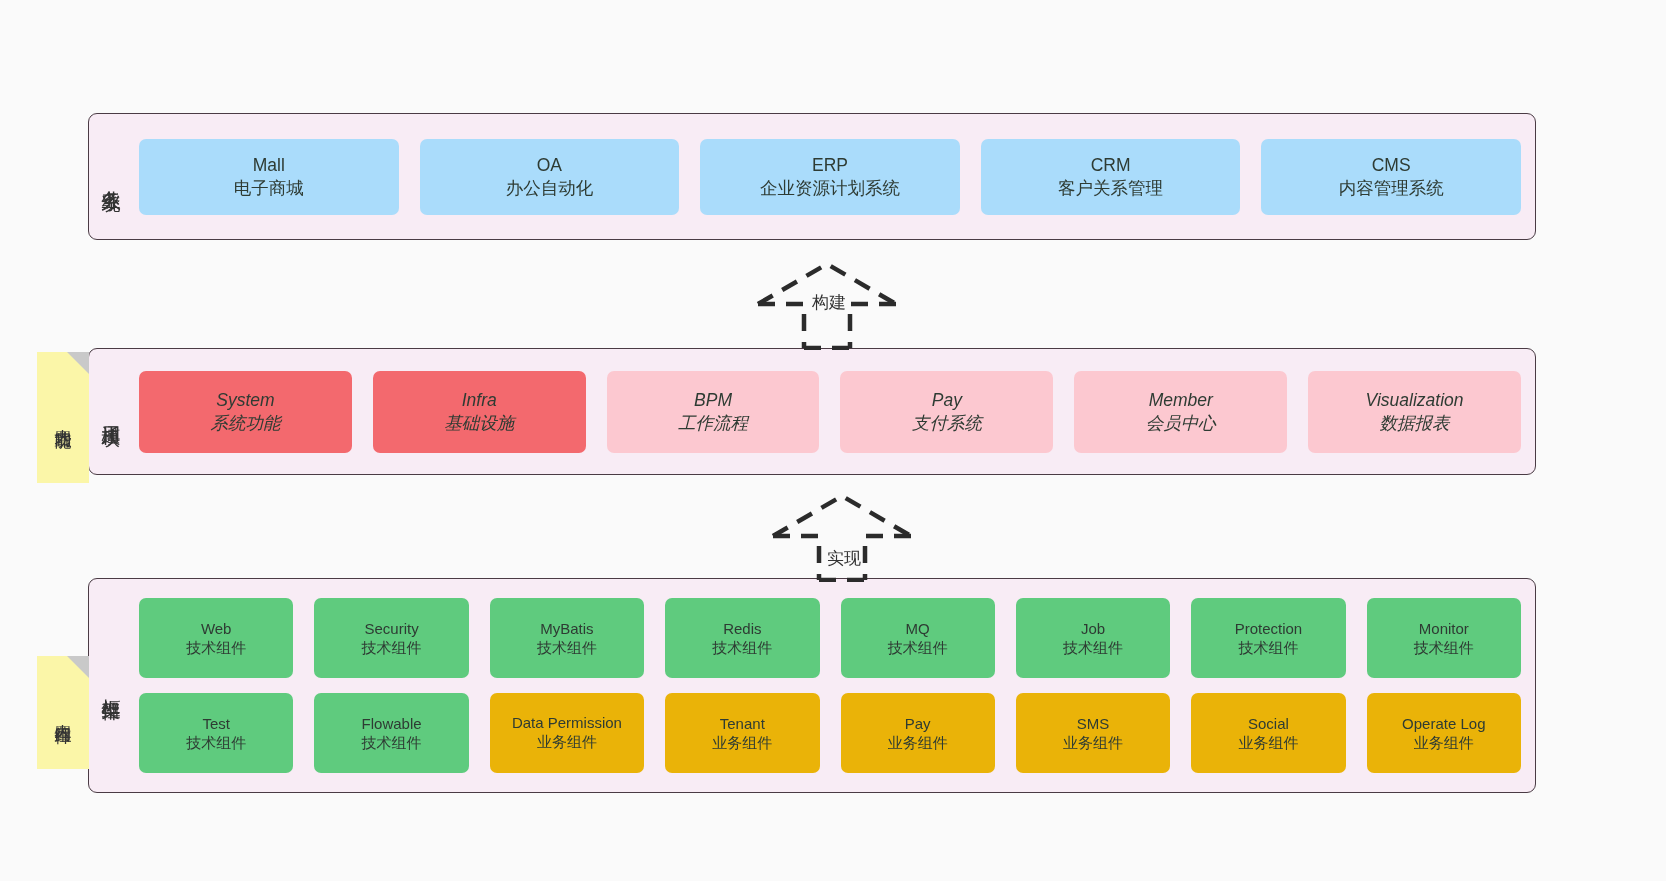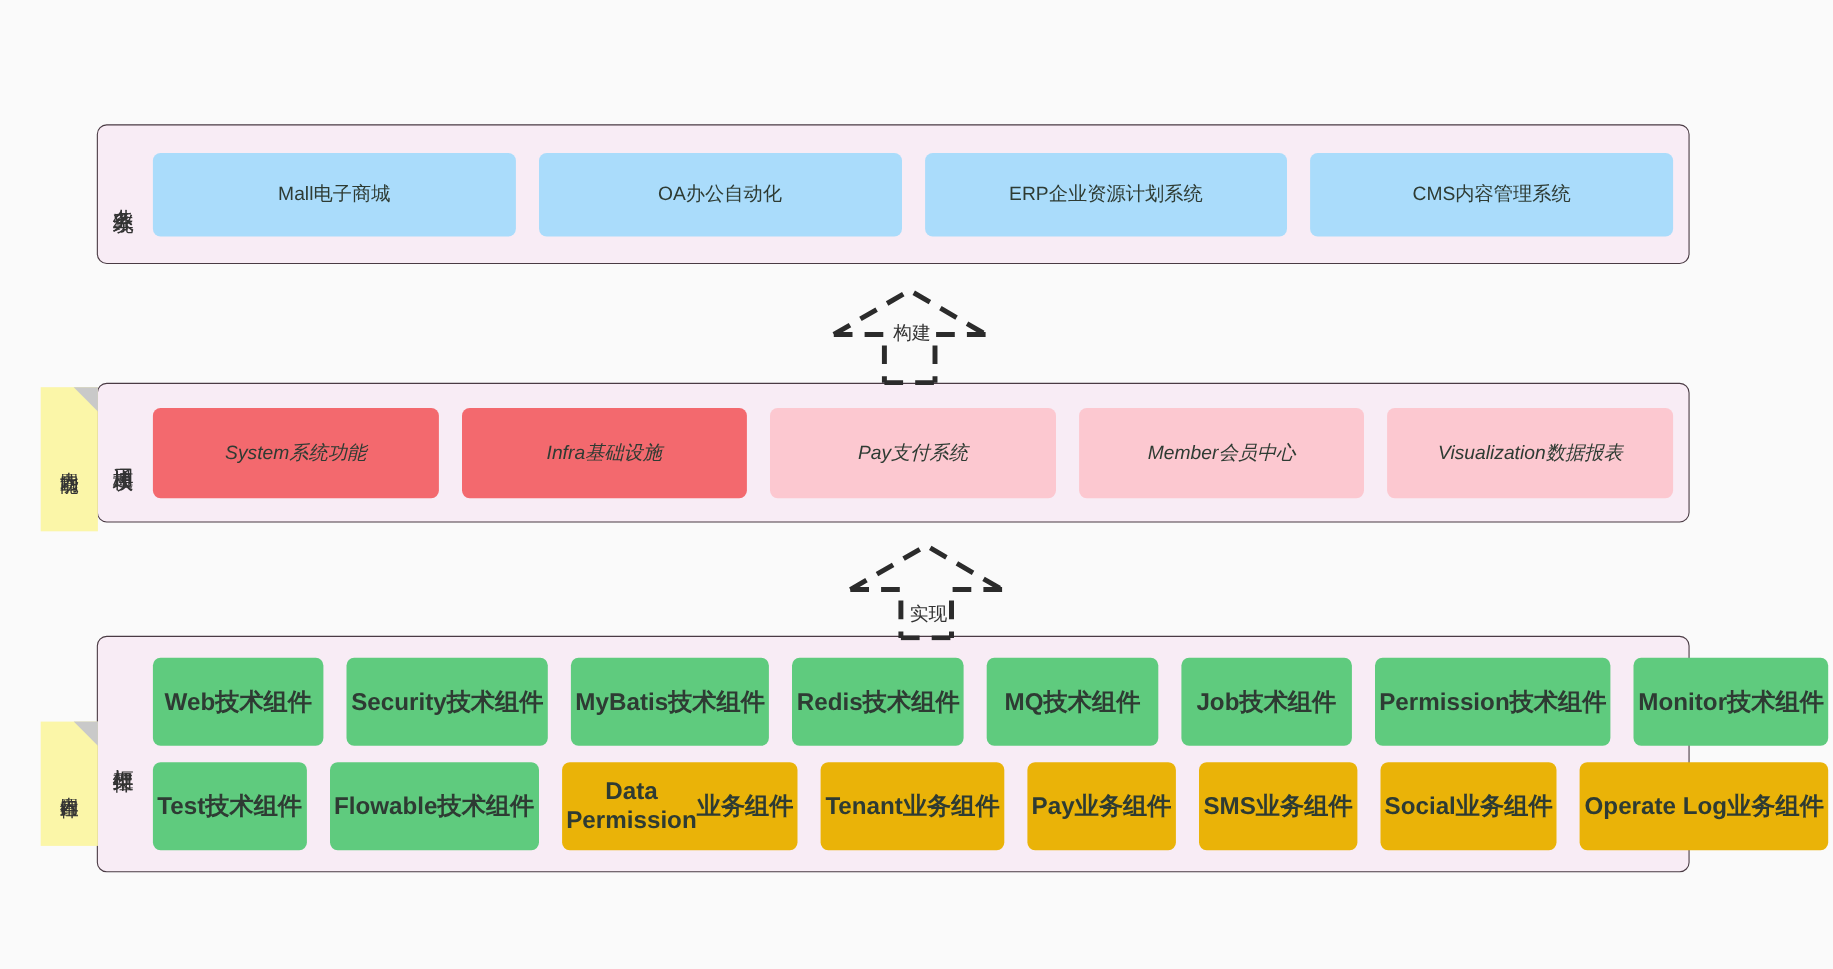--- a/index.html
+++ b/index.html
@@ -60,21 +60,21 @@
   .row {
     display: flex;
     gap: 21px;
     align-items: stretch;
   }
 
   .cell {
     flex: 1 1 0;
     border-radius: 7px;
     display: flex;
-    flex-direction: row;
+    flex-direction: column;
     align-items: center;
     justify-content: center;
     text-align: center;
     font-size: 17.5px;
     line-height: 1.30;
     color: #2e3b33;
     padding: 6px 4px;
     box-sizing: border-box;
   }
   .cell .en { white-space: nowrap; }
@@ -85,21 +85,21 @@
   #layer-business .layer-body { padding-right: 14px; }
   #layer-business .row { height: 76px; }
 
   #layer-modules  { left: 88px; top: 348px; width: 1448px; height: 127px; }
   #layer-modules .row { height: 82px; font-style: italic; }
 
   #layer-framework { left: 88px; top: 578px; width: 1448px; height: 215px; }
   #layer-framework .row { height: 80px; }
   #layer-framework .layer-body { gap: 15px; }
   #layer-framework .row { gap: 21px; }
-  #layer-framework .cell { font-size: 22px; font-weight: bold; }
+  #layer-framework .cell { font-size: 15px; }
 
   
   .c-blue       { background: #aadcfb; }
   .c-red        { background: #f3696e; }
   .c-pink       { background: #fcc8d0; }
   .c-green      { background: #5fcb7e; }
   .c-greenlight { background: #eab308; }
 
   
   .note {
@@ -164,20 +164,24 @@
         </div>
         <div class="cell c-blue">
           <span class="en">OA</span>
           <span class="cn">办公自动化</span>
         </div>
         <div class="cell c-blue">
           <span class="en">ERP</span>
           <span class="cn">企业资源计划系统</span>
         </div>
         <div class="cell c-blue">
+          <span class="en">CRM</span>
+          <span class="cn">客户关系管理</span>
+        </div>
+        <div class="cell c-blue">
           <span class="en">CMS</span>
           <span class="cn">内容管理系统</span>
         </div>
       </div>
     </div>
   </div>
 
   <svg class="arrow" id="arrow-build" viewBox="0 0 150 94">
     <path d="M 6 48 L 75 8 L 144 48" fill="none" stroke="#2b2b2b" stroke-width="4.5" stroke-dasharray="17 11" stroke-linecap="butt"></path>
     <path d="M 6 48 L 52 48 L 52 92" fill="none" stroke="#2b2b2b" stroke-width="4.5" stroke-dasharray="17 11" stroke-linecap="butt"></path>
@@ -197,20 +201,24 @@
       <div class="row">
         <div class="cell c-red">
           <span class="en">System</span>
           <span class="cn">系统功能</span>
         </div>
         <div class="cell c-red">
           <span class="en">Infra</span>
           <span class="cn">基础设施</span>
         </div>
         <div class="cell c-pink">
+          <span class="en">BPM</span>
+          <span class="cn">工作流程</span>
+        </div>
+        <div class="cell c-pink">
           <span class="en">Pay</span>
           <span class="cn">支付系统</span>
         </div>
         <div class="cell c-pink">
           <span class="en">Member</span>
           <span class="cn">会员中心</span>
         </div>
         <div class="cell c-pink">
           <span class="en">Visualization</span>
           <span class="cn">数据报表</span>
@@ -255,21 +263,21 @@
         </div>
         <div class="cell c-green">
           <span class="en">MQ</span>
           <span class="cn">技术组件</span>
         </div>
         <div class="cell c-green">
           <span class="en">Job</span>
           <span class="cn">技术组件</span>
         </div>
         <div class="cell c-green">
-          <span class="en">Permission</span>
+          <span class="en">Protection</span>
           <span class="cn">技术组件</span>
         </div>
         <div class="cell c-green">
           <span class="en">Monitor</span>
           <span class="cn">技术组件</span>
         </div>
       </div>
 
       <div class="row">
         <div class="cell c-green">

